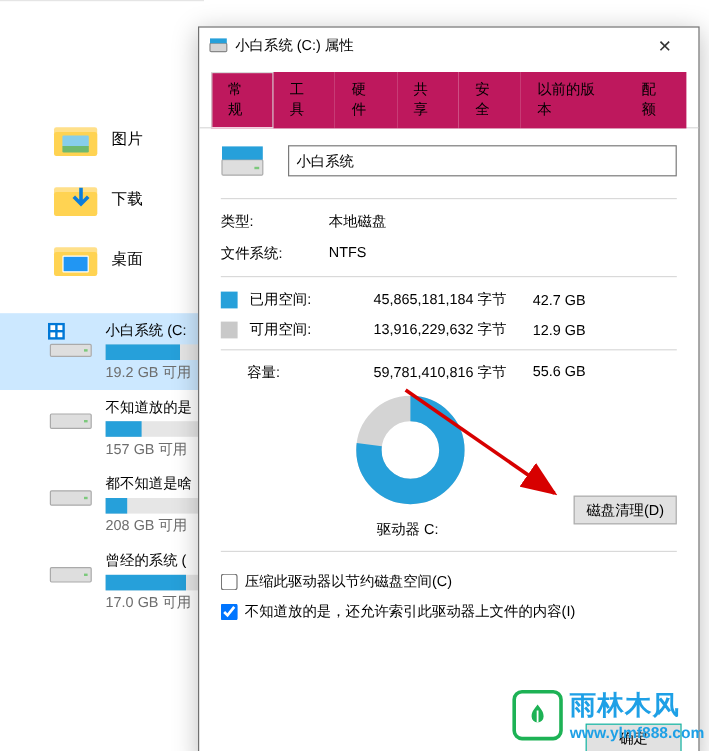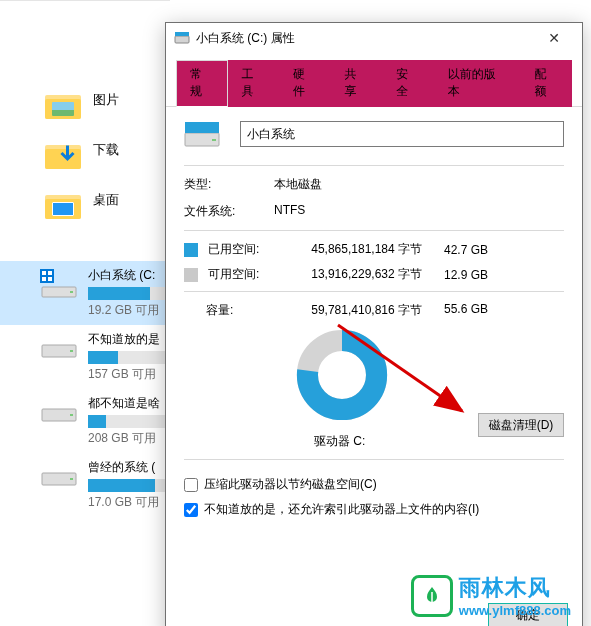--- a/index.html
+++ b/index.html
@@ -1,21 +1,21 @@
 <!DOCTYPE html>
 <html><head>
 <meta charset="utf-8">
 <style>
 * { box-sizing: border-box; margin: 0; padding: 0; font-family: "Microsoft YaHei", "Segoe UI", sans-serif; }
 body { width: 591px; height: 626px; background: #fff; position: relative; overflow: hidden; font-size: 12px; }
 
 
 .explorer { position: absolute; left: 0; top: 0; width: 170px; height: 626px; border-top: 1px solid #e5e5e5; }
 .lib-section { padding-top: 90px; }
-.lib-item { display: flex; align-items: flex-start; height: 50px; padding-left: 45px; gap: 12px; }
+.lib-item { display: flex; align-items: center; height: 50px; padding-left: 45px; gap: 12px; }
 .folder-icon { width: 36px; height: 28px; position: relative; }
 .folder-icon .back { position: absolute; width: 36px; height: 24px; bottom: 0; background: #ffe08a; border-radius: 2px; }
 .folder-icon .front { position: absolute; width: 36px; height: 20px; bottom: 0; background: #ffd352; border-radius: 2px; }
 .folder-icon .inner { position: absolute; width: 22px; height: 14px; left: 7px; bottom: 3px; border-radius: 1px; }
 .pic-inner { background: linear-gradient(#87ceeb 60%, #6fb96f 60%); }
 .desk-inner { background: #2196f3; border: 1px solid #fff; }
 .lib-label { font-size: 13px; color: #000; }
 
 .drives-section { margin-top: 20px; }
 .drive-item { padding: 6px 0 6px 40px; }
@@ -64,21 +64,21 @@
 
 .arrow { position: absolute; }
 
 .checks { margin-top: 16px; font-size: 12px; }
 .check-row { display: flex; align-items: center; gap: 6px; margin-bottom: 8px; }
 .check-row input { width: 14px; height: 14px; }
 
 .dlg-buttons { position: absolute; bottom: 10px; right: 14px; display: flex; gap: 8px; }
 .dlg-buttons .btn { width: 80px; height: 24px; border: 1px solid #14b8a6; background: #e1e1e1; font-size: 12px; }
 
-.watermark { position: absolute; right: 20px; bottom: 8px; display: flex; align-items: center; gap: 6px; }
+.watermark { position: absolute; right: 4px; bottom: 8px; display: flex; align-items: center; gap: 6px; }
 .wm-icon { width: 42px; height: 42px; border: 3px solid #1db255; border-radius: 8px; display: flex; align-items: center; justify-content: center; background: #fff; }
 .wm-text { font-family: sans-serif; }
 .wm-cn { color: #1ea0e6; font-weight: bold; font-size: 22px; letter-spacing: 1px; }
 .wm-url { color: #1ea0e6; font-weight: bold; font-size: 13px; }
 </style>
 </head>
 <body>
 
 <div class="explorer">
   <div class="lib-section">

